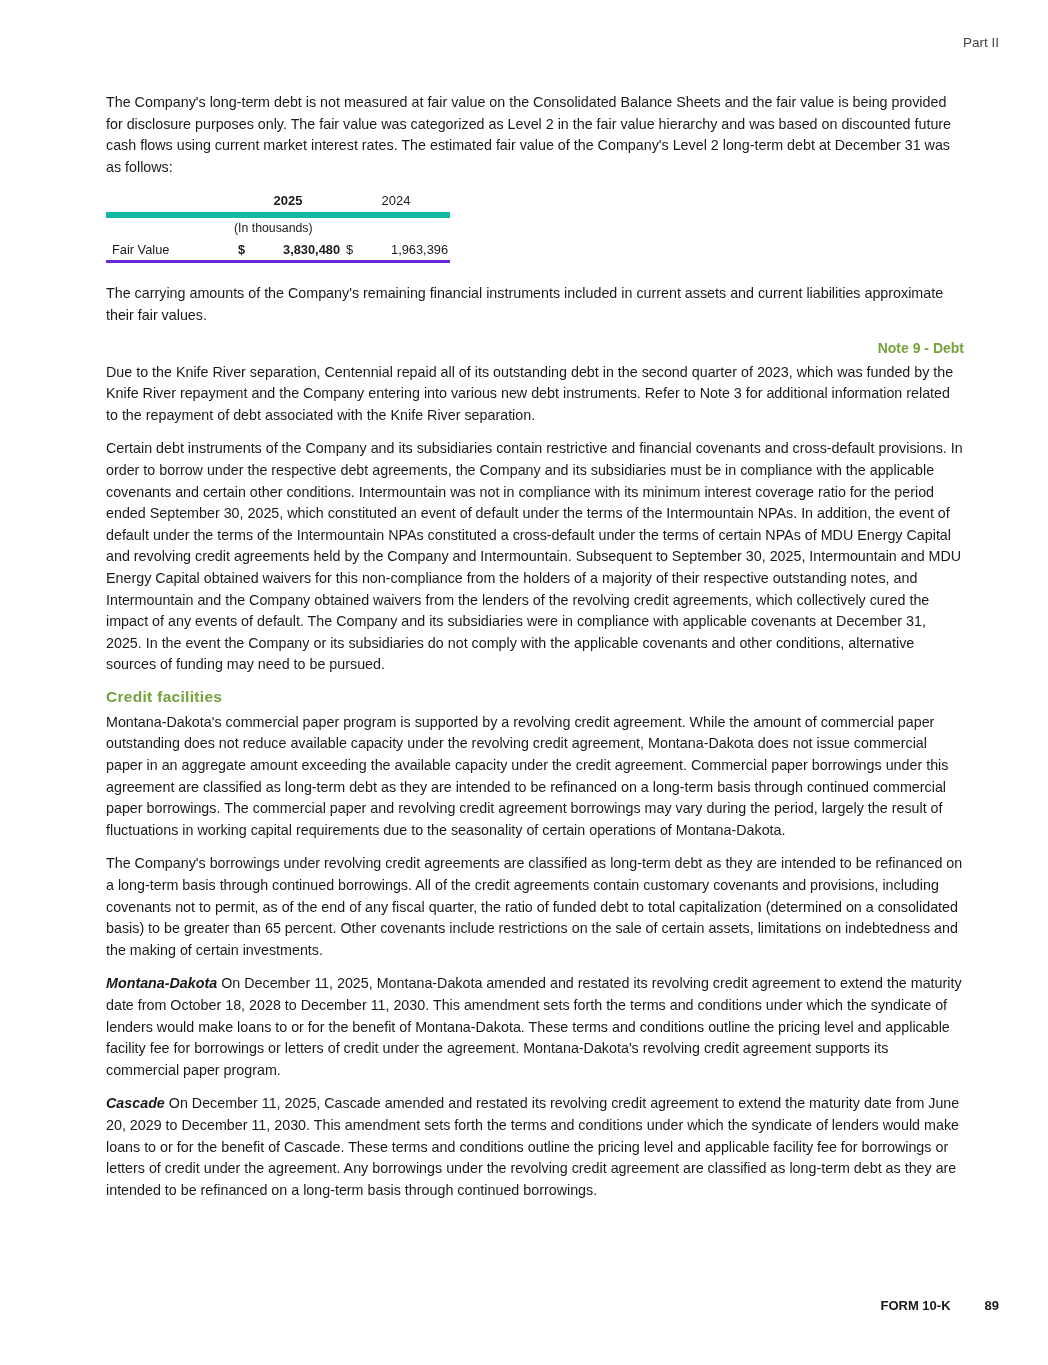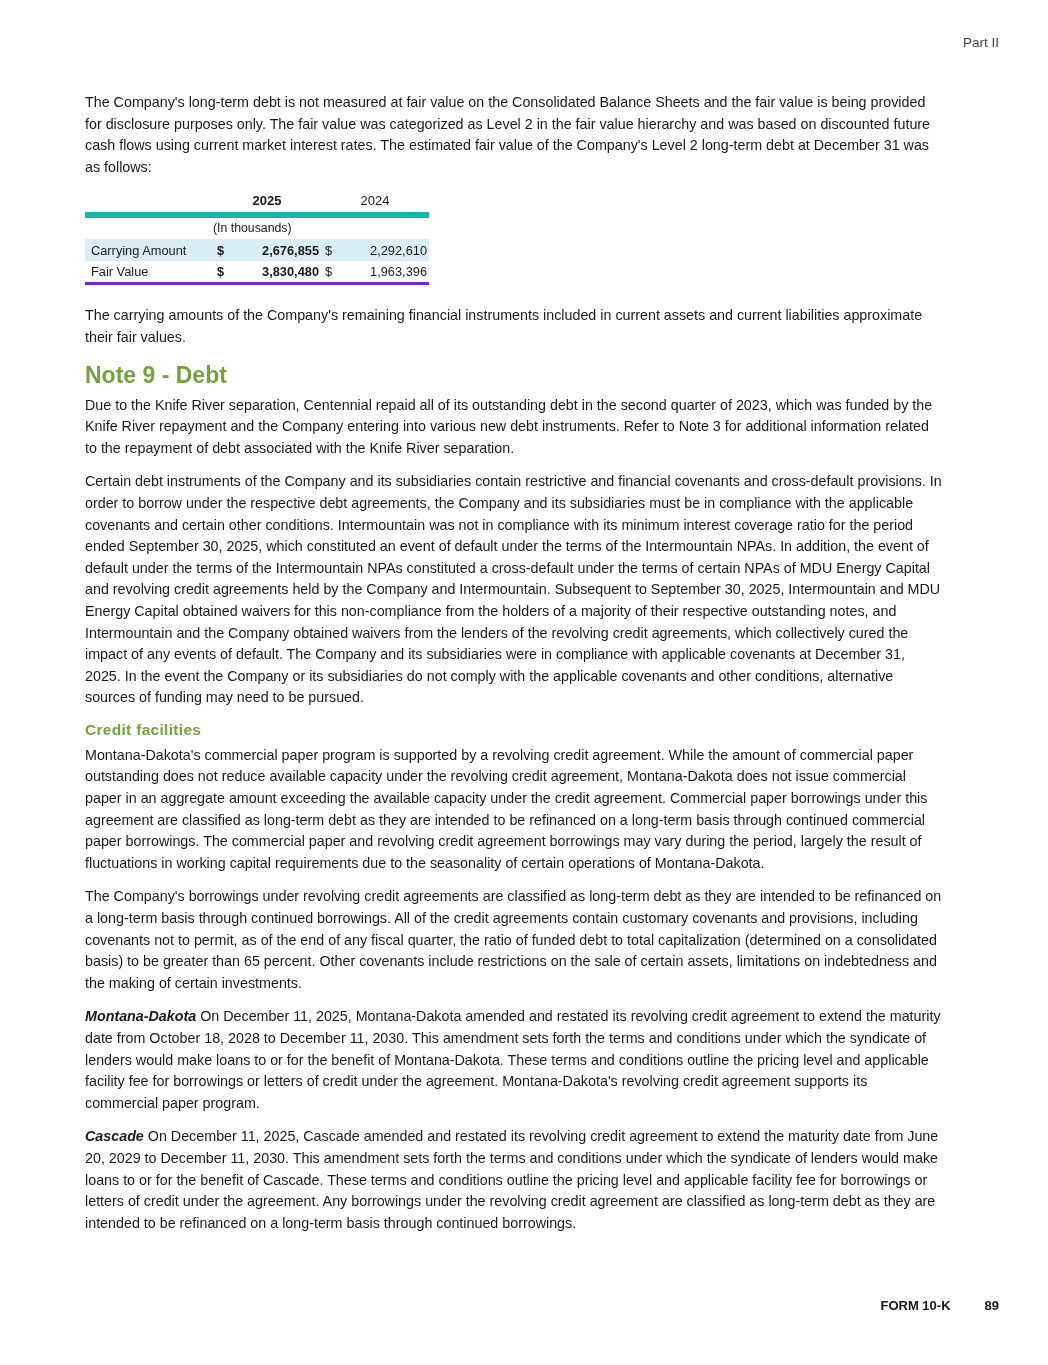--- a/index.html
+++ b/index.html
@@ -2,28 +2,28 @@
 <html><head>
 <meta charset="utf-8">
 <style>
   * { margin:0; padding:0; box-sizing:border-box; }
   html,body { background:#ffffff; }
   body { font-family:"Liberation Sans", sans-serif; color:#1a1a1a; }
   .page { position:relative; width:1048px; height:1365px; background:#ffffff; overflow:hidden; margin:0 auto; }
 
   .part-label { position:absolute; top:35px; right:49px; font-size:13.5px; color:#454545; }
 
-  .content { position:absolute; top:92px; left:85px; width:858px; }
+  .content { position:absolute; top:92px; left:106px; width:858px; }
 
   p.body { font-size:14.3px; line-height:21.6px; margin:0 0 12px 0; color:#1a1a1a; }
   p.body.gap { margin-bottom:13px; }
 
   .lead-term { font-weight:bold; font-style:italic; }
 
-  h2.note-heading { font-size:23px; font-weight:bold; color:#74a23d; margin:6px 0 6px 0; }
+  h2.note-heading { font-size:14px; font-weight:bold; color:#74a23d; margin:6px 0 6px 0;text-align:right; }
   h3.sub-heading { font-size:15.5px; font-weight:bold; color:#74a23d; margin:8px 0 6px 0; letter-spacing:0.3px; }
 
   
   table.fv-table { border-collapse:collapse; margin:9px 0 20px 0; font-size:12.8px; color:#1a1a1a; table-layout:fixed; }
   .fv-table col.c-label { width:128px; }
   .fv-table col.c-cur   { width:24px; }
   .fv-table col.c-val   { width:84px; }
   .fv-table td { padding:3px 4px; vertical-align:middle; }
   .fv-table tr.year-row td { border-bottom:6px solid #14b8a6; text-align:center; padding-bottom:4px; font-size:13px; }
   .fv-table tr.units-row td { text-align:left; font-size:12.3px; padding:3px 0 4px 0; }
@@ -60,27 +60,20 @@
       <tbody>
         <tr class="year-row">
           <td></td>
           <td class="bold" colspan="2">2025</td>
           <td colspan="2">2024</td>
         </tr>
         <tr class="units-row">
           <td></td>
           <td colspan="4">(In thousands)</td>
         </tr>
-        <tr class="data-row highlight">
-          <td class="label">Carrying Amount</td>
-          <td class="cur bold">$</td>
-          <td class="val bold">2,676,855</td>
-          <td class="cur">$</td>
-          <td class="val">2,292,610</td>
-        </tr>
         <tr class="data-row last">
           <td class="label">Fair Value</td>
           <td class="cur bold">$</td>
           <td class="val bold">3,830,480</td>
           <td class="cur">$</td>
           <td class="val">1,963,396</td>
         </tr>
       </tbody>
     </table>
 

